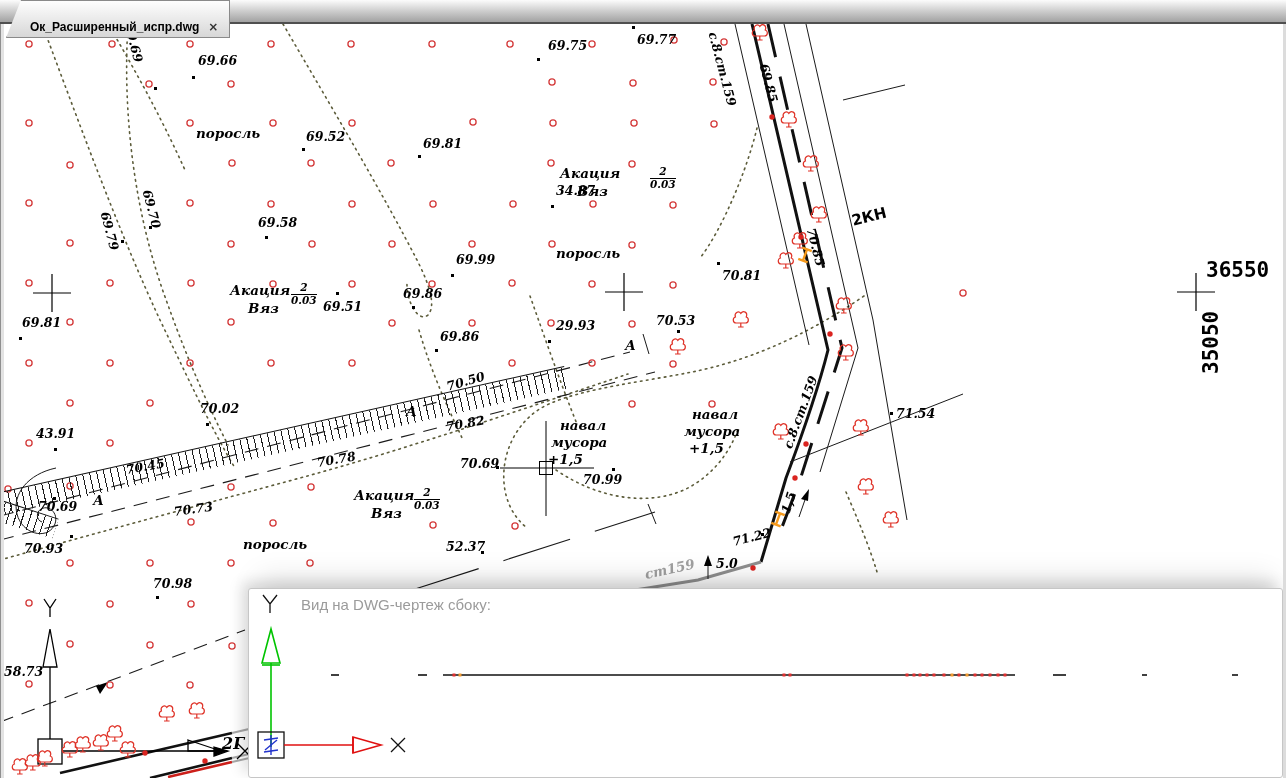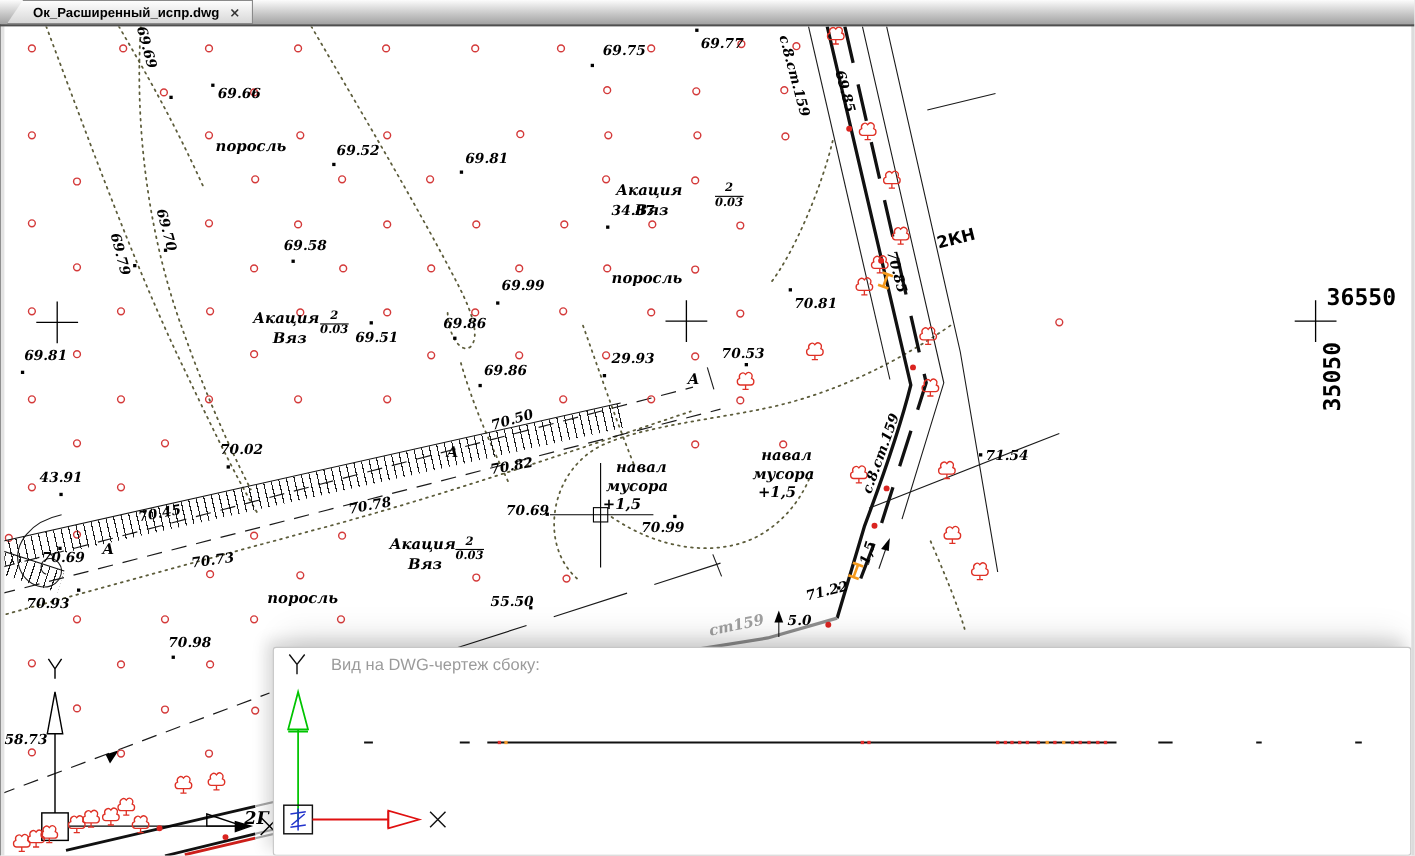--- a/index.html
+++ b/index.html
@@ -1,21 +1,21 @@
 <!DOCTYPE html>
 <html><head>
 <meta charset="utf-8">
 <style>
   html,body{margin:0;padding:0;background:#d8d8d8;}
   .app{position:relative;width:1286px;height:778px;background:#fff;overflow:hidden;
        font-family:"Liberation Sans",sans-serif;}
   
   .tabbar{position:absolute;left:0;top:0;width:100%;height:22px;
     background:linear-gradient(#fcfcfc,#c9c9c9 55%,#a2a2a2);border-bottom:2px solid #4f4f4f;z-index:8;}
-  .tab{position:absolute;left:6px;top:0;height:22px;padding:0 12px 0 24px;display:flex;align-items:center;
+  .tab{position:absolute;left:6px;top:0;height:22px;padding:16px 12px 0 24px;display:flex;align-items:center;
     background:linear-gradient(#ffffff,#d6d6d6);clip-path:polygon(15px 0,100% 0,100% 100%,0 100%);
     box-shadow:inset 0 0 0 1px #8a8a8a;}
   .tab-title{font:bold 12px "Liberation Sans",sans-serif;color:#000;white-space:nowrap;}
   .tab-close{margin-left:9px;font:bold 12px "DejaVu Sans",sans-serif;color:#333;cursor:pointer;}
   
   .frame-l{position:absolute;left:0;top:22px;bottom:0;width:4px;
     background:linear-gradient(90deg,#8f8f8f 1px,#e3e3e3 1px);z-index:7;}
   .frame-r{position:absolute;right:0;top:22px;bottom:0;width:3px;background:#dcdcdc;z-index:7;}
   
   .map-clip{position:absolute;inset:0;clip-path:inset(24px 2px 0 3px);z-index:1;}
@@ -301,21 +301,21 @@
       </g>
     </svg>
   </div>
 
   <div class="hatch" style="left:0;top:492px;width:578px;height:22px;transform:rotate(-12.6deg);"></div>
   <div class="hatch" style="left:-8px;top:497px;width:70px;height:20px;transform:rotate(18deg);"></div>
 
   <div class="labels" id="labels">
       <div class="lbl" style="left: 128px; top: 18px; transform: rotate(75deg);">69.69</div>
       <div class="dot" style="left: 154px; top: 87px;"></div>
-      <div class="lbl" style="left: 198px; top: 55px; margin-top: 24px;">69.66</div>
+      <div class="lbl" style="left: 198px; top: 55px;">69.66</div>
       <div class="dot" style="left: 192px; top: 76px;"></div>
       <div class="lbl" style="left: 548px; top: 40px;">69.75</div>
       <div class="dot" style="left: 537px; top: 58px;"></div>
       <div class="lbl" style="left: 637px; top: 34px;">69.77</div>
       <div class="dot" style="left: 632px; top: 26px;"></div>
       <div class="lbl" style="left: 306px; top: 131px;">69.52</div>
       <div class="dot" style="left: 302px; top: 148px;"></div>
       <div class="lbl" style="left: 423px; top: 138px;">69.81</div>
       <div class="dot" style="left: 418px; top: 155px;"></div>
       <div class="lbl" style="left: 104px; top: 206px; transform: rotate(75deg);">69.79</div>
@@ -354,21 +354,21 @@
       <div class="lbl" style="left: 722px; top: 270px;">70.81</div>
       <div class="dot" style="left: 717px; top: 262px;"></div>
       <div class="lbl" style="left: 460px; top: 458px;">70.69</div>
       <div class="dot" style="left: 496px; top: 466px;"></div>
       <div class="lbl" style="left: 583px; top: 474px;">70.99</div>
       <div class="dot" style="left: 612px; top: 468px;"></div>
       <div class="lbl" style="left: 24px; top: 543px;">70.93</div>
       <div class="dot" style="left: 70px; top: 535px;"></div>
       <div class="lbl" style="left: 153px; top: 578px;">70.98</div>
       <div class="dot" style="left: 156px; top: 596px;"></div>
-      <div class="lbl" style="left: 446px; top: 541px;">55.50</div>
+      <div class="lbl" style="left: 446px; top: 541px;">52.37</div>
       <div class="dot" style="left: 481px; top: 551px;"></div>
       <div class="lbl" style="left: 733px; top: 536px; transform: rotate(-14deg);">71.22</div>
       <div class="dot" style="left: 761px; top: 533px;"></div>
       <div class="lbl" style="left: 4px; top: 666px;">58.73</div>
       <div class="lbl" style="left: 896px; top: 408px;">71.54</div>
       <div class="dot" style="left: 890px; top: 412px;"></div>
       <div class="lbl" style="left: 763px; top: 58px; transform: rotate(75deg);">69.85</div>
       <div class="lbl" style="left: 810px; top: 222px; transform: rotate(75deg);">70.85</div>
       <div class="lbl" style="left: 716px; top: 558px;">5.0</div>
       <div class="lbl" style="left: 786px; top: 507px; transform: rotate(-73deg);">1,5</div>

